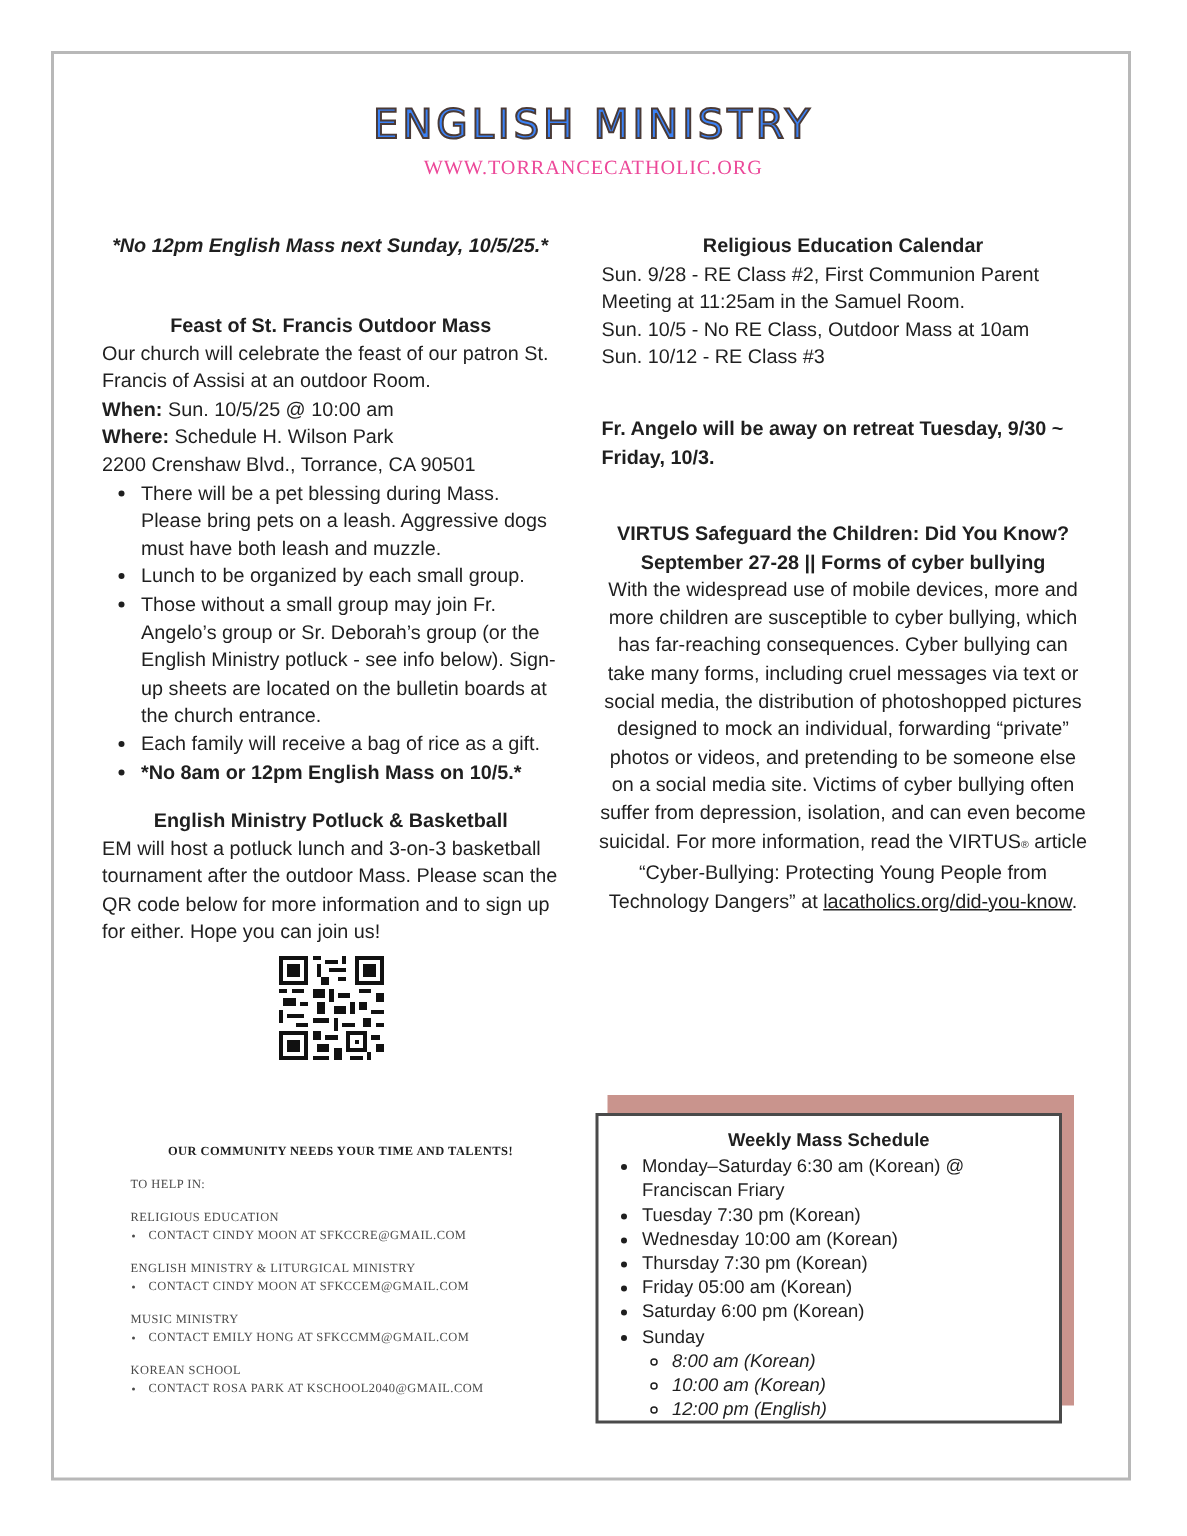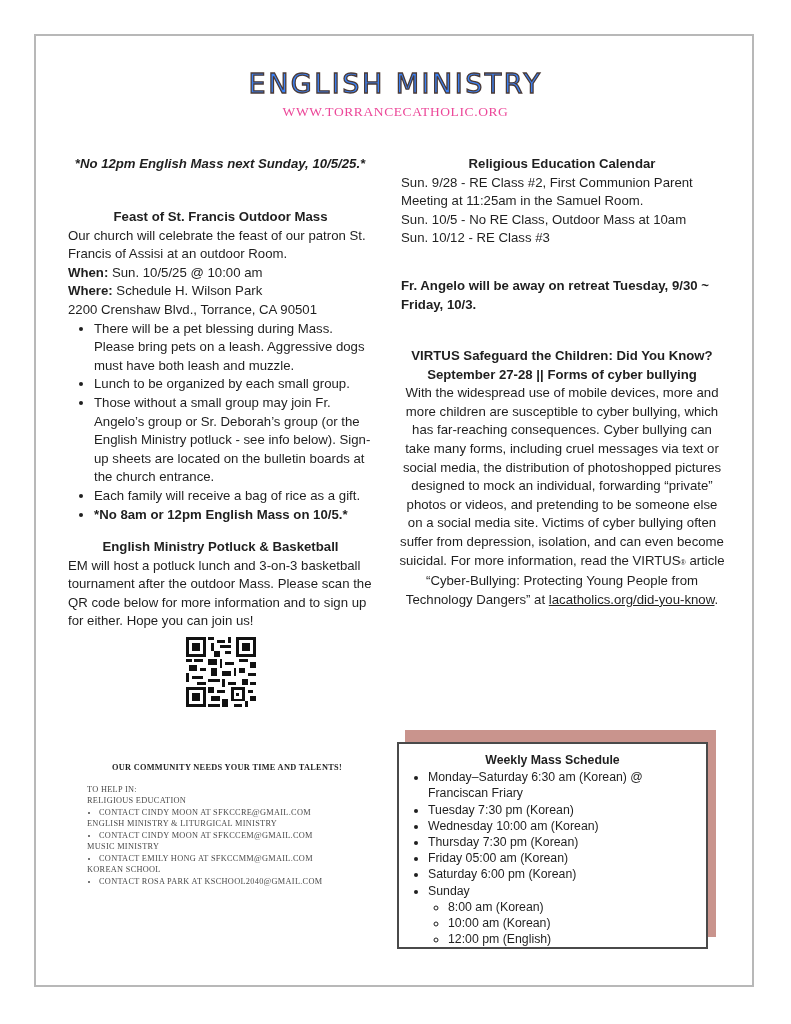--- a/index.html
+++ b/index.html
@@ -12,26 +12,26 @@
            color:#3b82f6; -webkit-text-stroke:1.3px #4a3a36; font-weight:normal; }
   .site { position:absolute; left:0; width:791px; top:104px; text-align:center;
           font-family:Liberation Serif, serif; font-size:13.5px; letter-spacing:0.6px; color:#ec4899; }
   .col { position:absolute; font-size:13.2px; line-height:18.6px; }
   .center { text-align:center; }
   .b { font-weight:bold; }
   .i { font-style:italic; }
   ul { margin:0; padding-left:26px; }
   ul li { margin:0; }
   ul.disc { list-style:disc; }
-  ul.circle { list-style:circle; padding-left:20px; }
+  ul.circle { list-style:circle; padding-left:20px;font-style:italic; }
   a { color:#1f1f1f; text-decoration:underline; }
   .helper { position:absolute; left:87px; top:762px; width:280px;
             font-family:Liberation Serif, serif; font-size:8.3px; letter-spacing:0.3px; color:#4a4a4a; line-height:11.5px; }
   .helper .hd { font-weight:bold; color:#1f1f1f; text-align:center; margin-bottom:10px; font-size:8.3px; }
-  .helper .grp { }
+  .helper .grp { margin-top:11px; }
   .helper ul { padding-left:12px; }
   .qr { position:absolute; left:186px; top:637px; width:70px; height:70px; }
   .massbox-shadow { position:absolute; left:405px; top:730px; width:311px; height:207px; background:#c9948d; }
   .massbox { position:absolute; left:397px; top:722px; width:311px; height:207px; background:#fff;
              border:2px solid #4a4a4a; box-sizing:border-box; padding:8px 10px 0 10px;
              font-size:12.3px; line-height:16.2px;margin-top:20px; }
   .massbox .hd { text-align:center; font-weight:bold; margin-bottom:1px; }
   .massbox ul.disc { padding-left:19px; }
 </style>
 </head>

